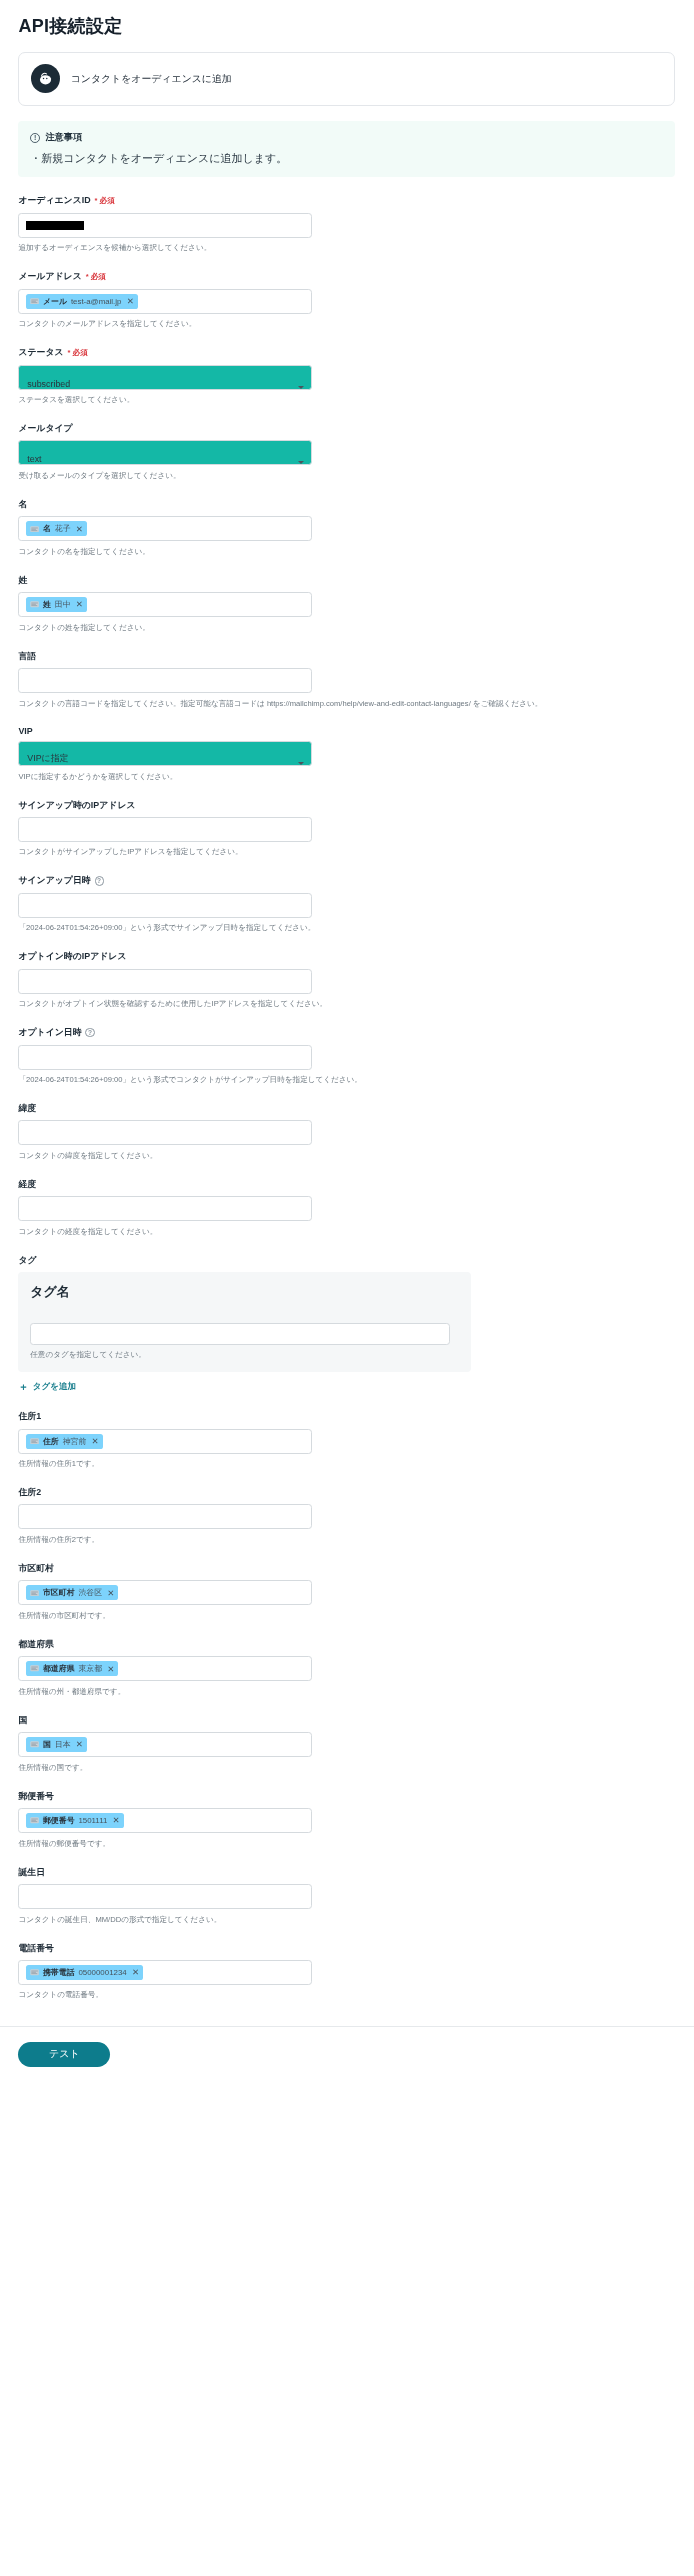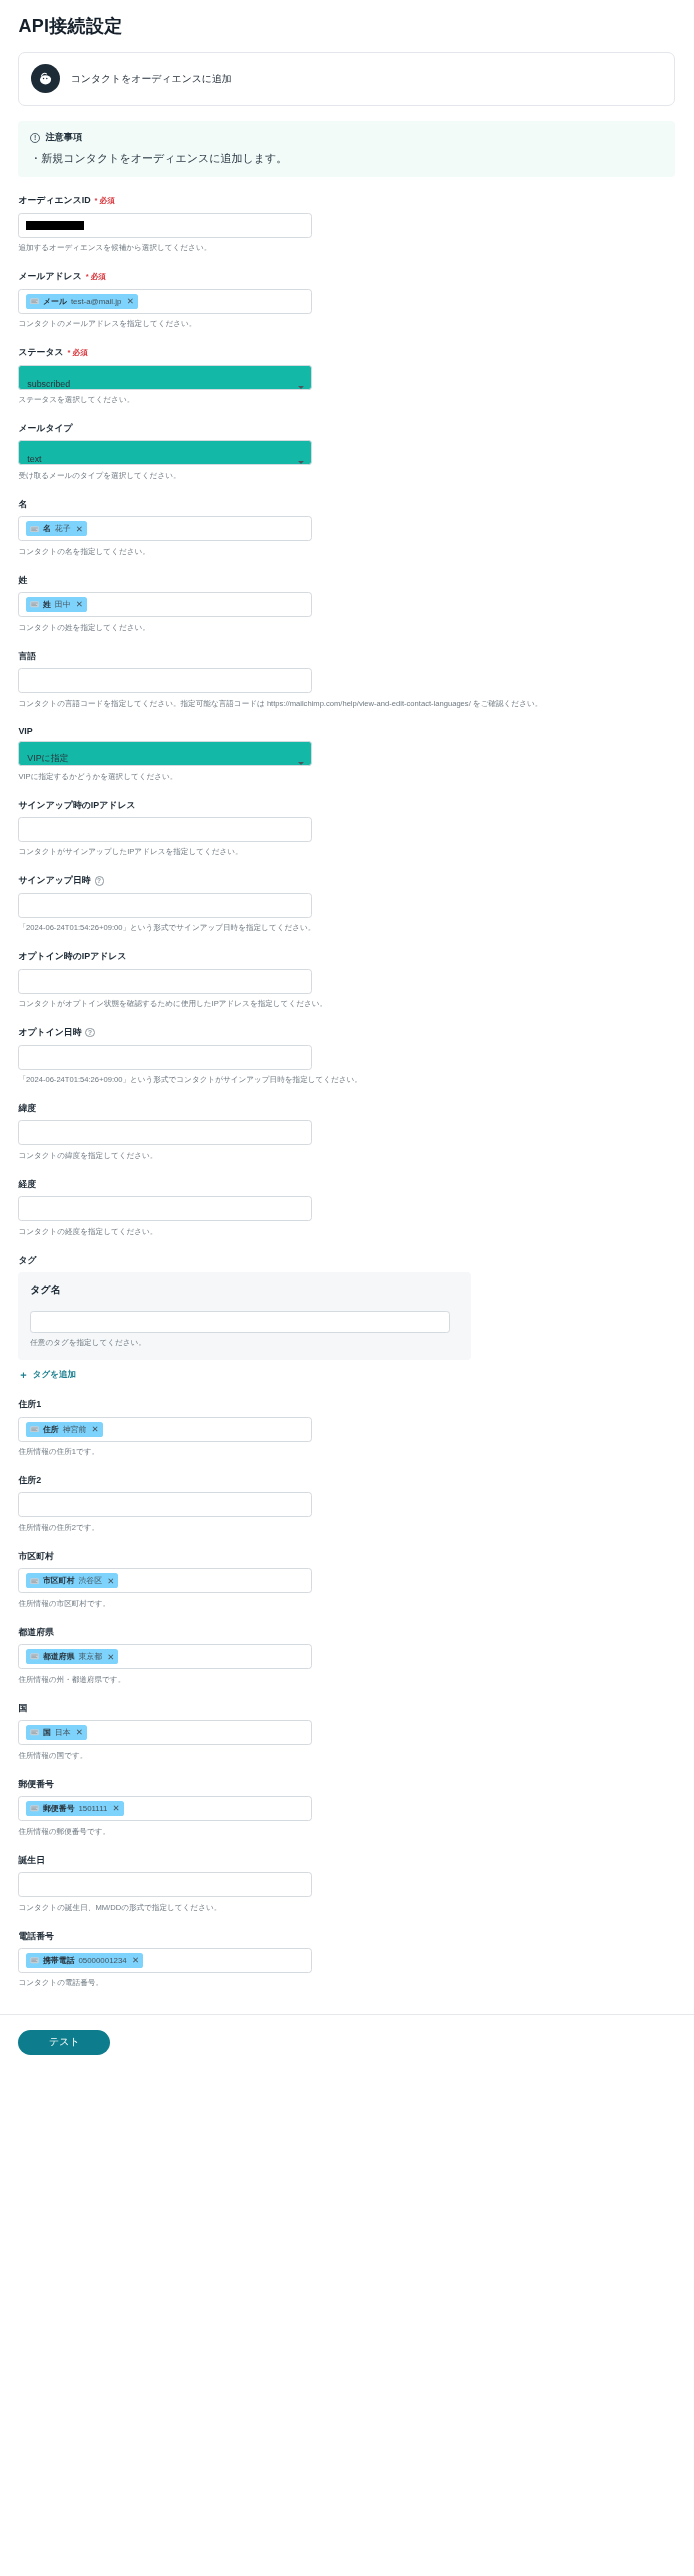--- a/index.html
+++ b/index.html
@@ -175,24 +175,24 @@
 
   
   .tag-box {
     width: 453px;
     background: #f5f7f8;
     border-radius: 3.9px;
     padding: 10.5px 11.8px 11.8px 11.8px;
     margin-top: 5.3px;
   }
   .tag-sublabel {
-    font-size: 10px;
+    font-size: 13px;
     font-weight: bold;
     color: #1d2a35;
-    margin-bottom: 14px;
+    margin-bottom: 22px;
   }
   .tag-input {
     width: 420px; height: 22px;
     border: 0.7px solid #d5dade;
     border-radius: 3.3px;
     background: #fff;
   }
   .add-tag {
     margin-top: 9.2px;
     display: inline-flex;

